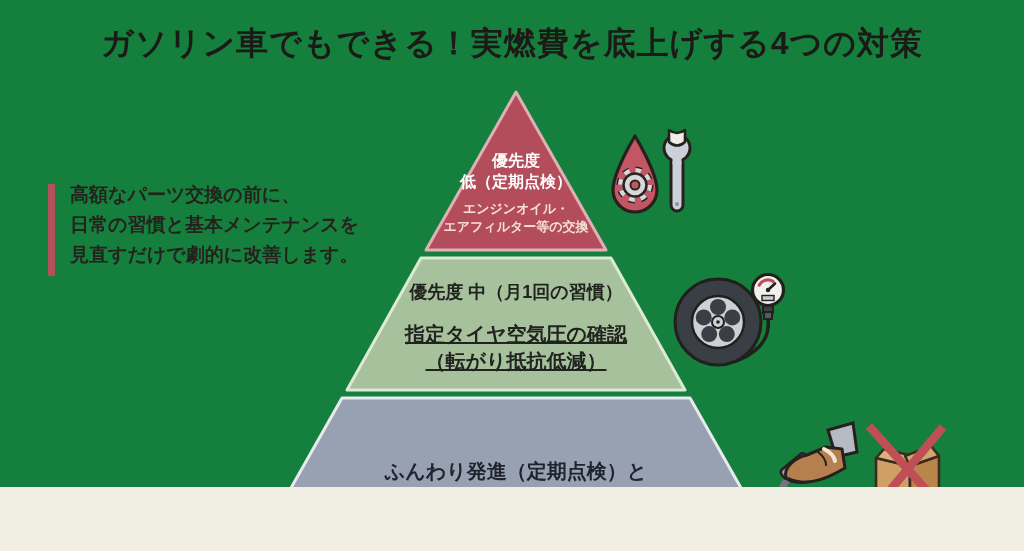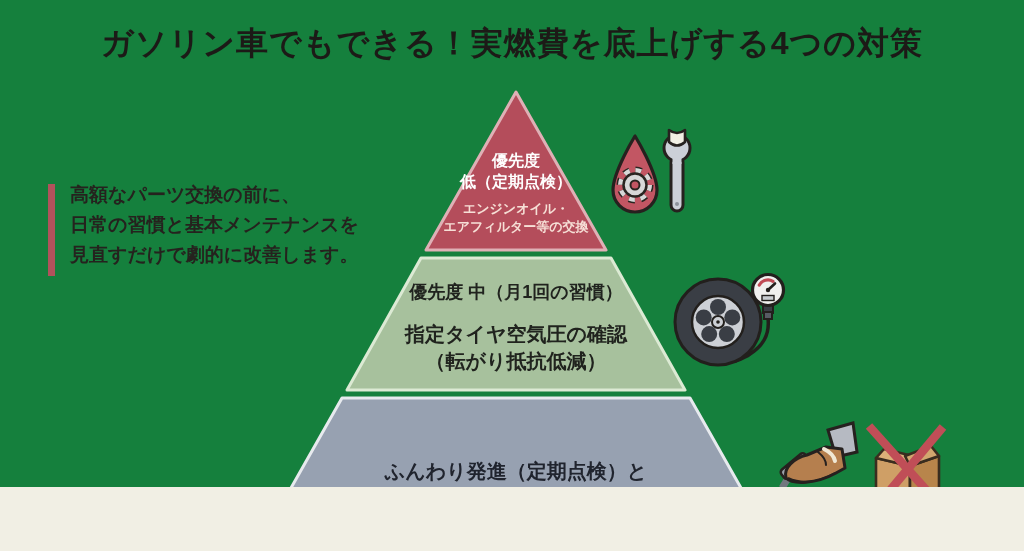--- a/index.html
+++ b/index.html
@@ -33,21 +33,21 @@
     color:#25221e;white-space:pre-line;
   }
   .pyramid-svg{position:absolute;left:0;top:0;}
   .tier-text{
     position:absolute;text-align:center;white-space:pre-line;
     font-weight:bold;
   }
   .t1-priority{left:416px;top:150px;width:200px;font-size:16px;line-height:21px;color:#fefefe;}
   .t1-action{left:396px;top:200px;width:240px;font-size:13px;line-height:18px;color:#f6dfd6;}
   .t2-priority{left:366px;top:280px;width:300px;font-size:18px;color:#20231e;}
-  .t2-action{left:366px;top:321px;width:300px;font-size:20px;line-height:27px;color:#20231e;}
+  .t2-action{left:366px;top:321px;width:300px;font-size:20px;line-height:27px;color:#20231e;text-decoration:underline;}
   .t3-priority{left:366px;top:423px;width:300px;font-size:18px;color:#20242e;}
   .t3-action{left:346px;top:458px;width:340px;font-size:20px;line-height:27px;color:#20242e;}
   .icon{position:absolute;}
 </style>
 </head>
 <body>
 
 <div class="canvas">
 
   <div class="title">ガソリン車でもできる！実燃費を底上げする4つの対策</div>

